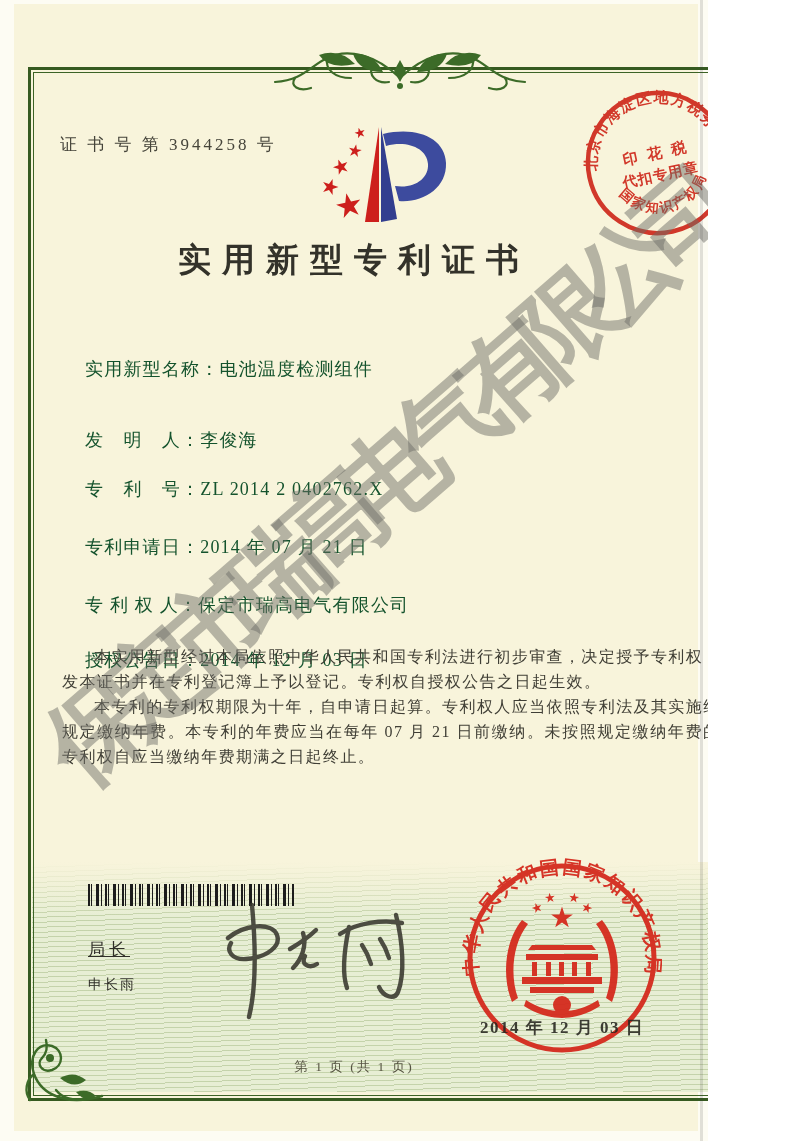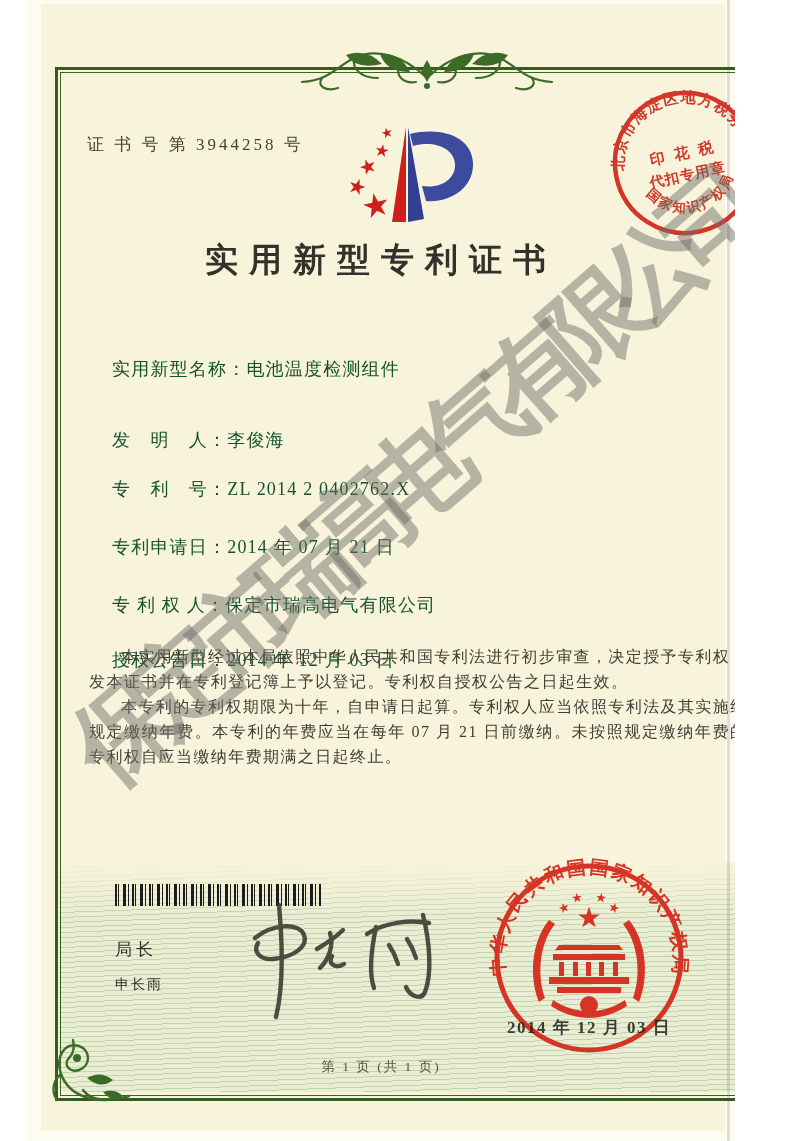--- a/index.html
+++ b/index.html
@@ -1,21 +1,20 @@
 <!DOCTYPE html>
 <html><head>
 <meta charset="utf-8">
 <style>
   html,body { margin:0; padding:0; background:#ffffff; }
   .page {
     position:relative; width:708px; height:1141px;
     background:#fdfcf3; overflow:hidden;
     font-family:"Liberation Serif", serif;
     color:#3f3e36;
-    margin-left:27px;
   }
   .paper { position:absolute; left:14px; top:4px; right:10px; bottom:10px; background:#f8f4db; z-index:0; }
   .scan-edge { position:absolute; right:5px; top:0; width:3px; height:100%; background:rgba(60,60,60,.15); z-index:9; }
 
   
   .frame { position:absolute; left:28px; top:67px; width:702px; height:1028px; border:3px solid #365a20; z-index:3; pointer-events:none; }
   .frame-inner { position:absolute; inset:2px; border:1px solid #3c6326; }
 
   
   .green-band {
@@ -45,21 +44,21 @@
 
   .barcode { position:absolute; left:88px; top:884px; width:206px; height:22px; z-index:5;
     background:
       repeating-linear-gradient(90deg,
         #1c1c1c 0px, #1c1c1c 2px, rgba(0,0,0,0) 2px, rgba(0,0,0,0) 3px,
         #1c1c1c 3px, #1c1c1c 4px, rgba(0,0,0,0) 4px, rgba(0,0,0,0) 8px,
         #1c1c1c 8px, #1c1c1c 11px, rgba(0,0,0,0) 11px, rgba(0,0,0,0) 13px,
         #1c1c1c 13px, #1c1c1c 14px, rgba(0,0,0,0) 14px, rgba(0,0,0,0) 17px);
   }
 
-  .sig-title { position:absolute; left:88px; top:938px; font-family:"Liberation Sans",sans-serif; font-size:17px; letter-spacing:4px; color:#2f2e28; z-index:5; }
+  .sig-title { position:absolute; left:88px; top:938px; font-family:"Liberation Sans",sans-serif; font-size:17px; letter-spacing:4px; color:#2f2e28; z-index:5;text-decoration:underline; }
   .sig-name  { position:absolute; left:88px; top:976px; font-family:"Liberation Sans",sans-serif; font-size:14px; letter-spacing:2px; color:#2f2e28; z-index:5; }
   .signature { position:absolute; left:190px; top:893px; width:230px; height:130px; z-index:5; }
 
   .stamp-tax { position:absolute; left:578px; top:83px; width:160px; height:160px; z-index:6; transform:rotate(-12deg); opacity:.93; }
   .seal-office { position:absolute; left:462px; top:858px; width:200px; height:200px; z-index:6; opacity:.94; }
   .seal-date { position:absolute; left:480px; top:1016px; width:176px; z-index:7;
     font-size:17px; letter-spacing:1.5px; color:#26251f; font-weight:bold; opacity:.88; white-space:nowrap; }
 
   .footer { position:absolute; left:0; right:0; top:1058px; text-align:center; font-size:13.5px; letter-spacing:2px; color:#565442; z-index:5; }
 

